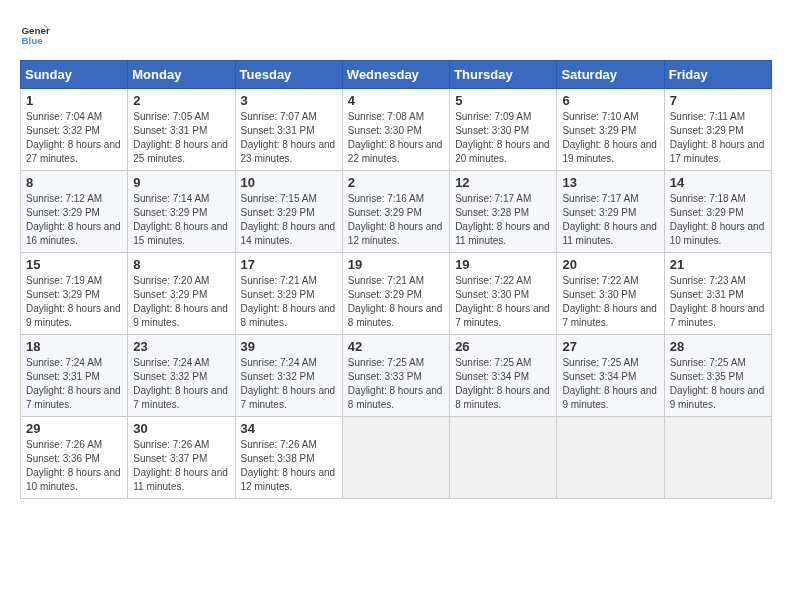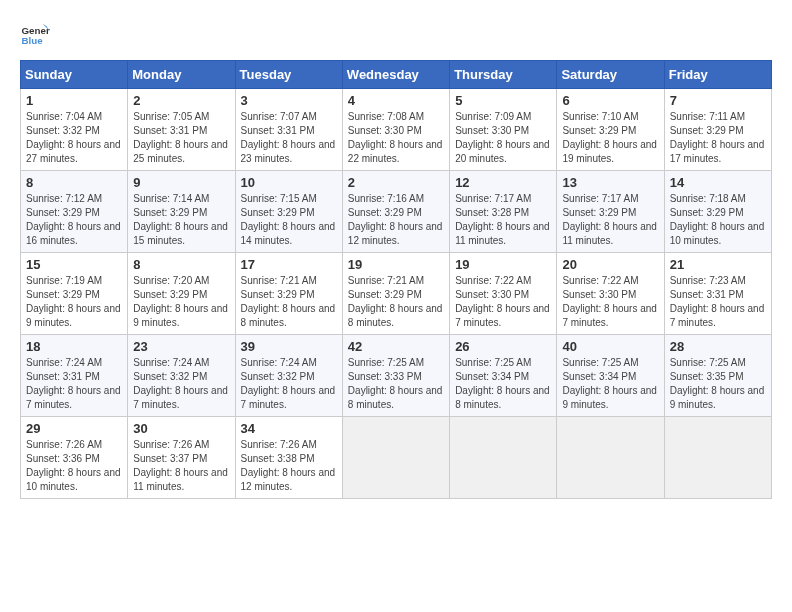--- a/index.html
+++ b/index.html
@@ -213,21 +213,21 @@
         </td>
         <td>
           <span class="day-num">42</span>
           <div class="day-info">Sunrise: 7:25 AM<br>Sunset: 3:33 PM<br>Daylight: 8 hours and 8 minutes.</div>
         </td>
         <td>
           <span class="day-num">26</span>
           <div class="day-info">Sunrise: 7:25 AM<br>Sunset: 3:34 PM<br>Daylight: 8 hours and 8 minutes.</div>
         </td>
         <td>
-          <span class="day-num">40</span>
+          <span class="day-num">27</span>
           <div class="day-info">Sunrise: 7:25 AM<br>Sunset: 3:34 PM<br>Daylight: 8 hours and 9 minutes.</div>
         </td>
         <td>
           <span class="day-num">28</span>
           <div class="day-info">Sunrise: 7:25 AM<br>Sunset: 3:35 PM<br>Daylight: 8 hours and 9 minutes.</div>
         </td>
       </tr>
       <tr>
         <td>
           <span class="day-num">29</span>

